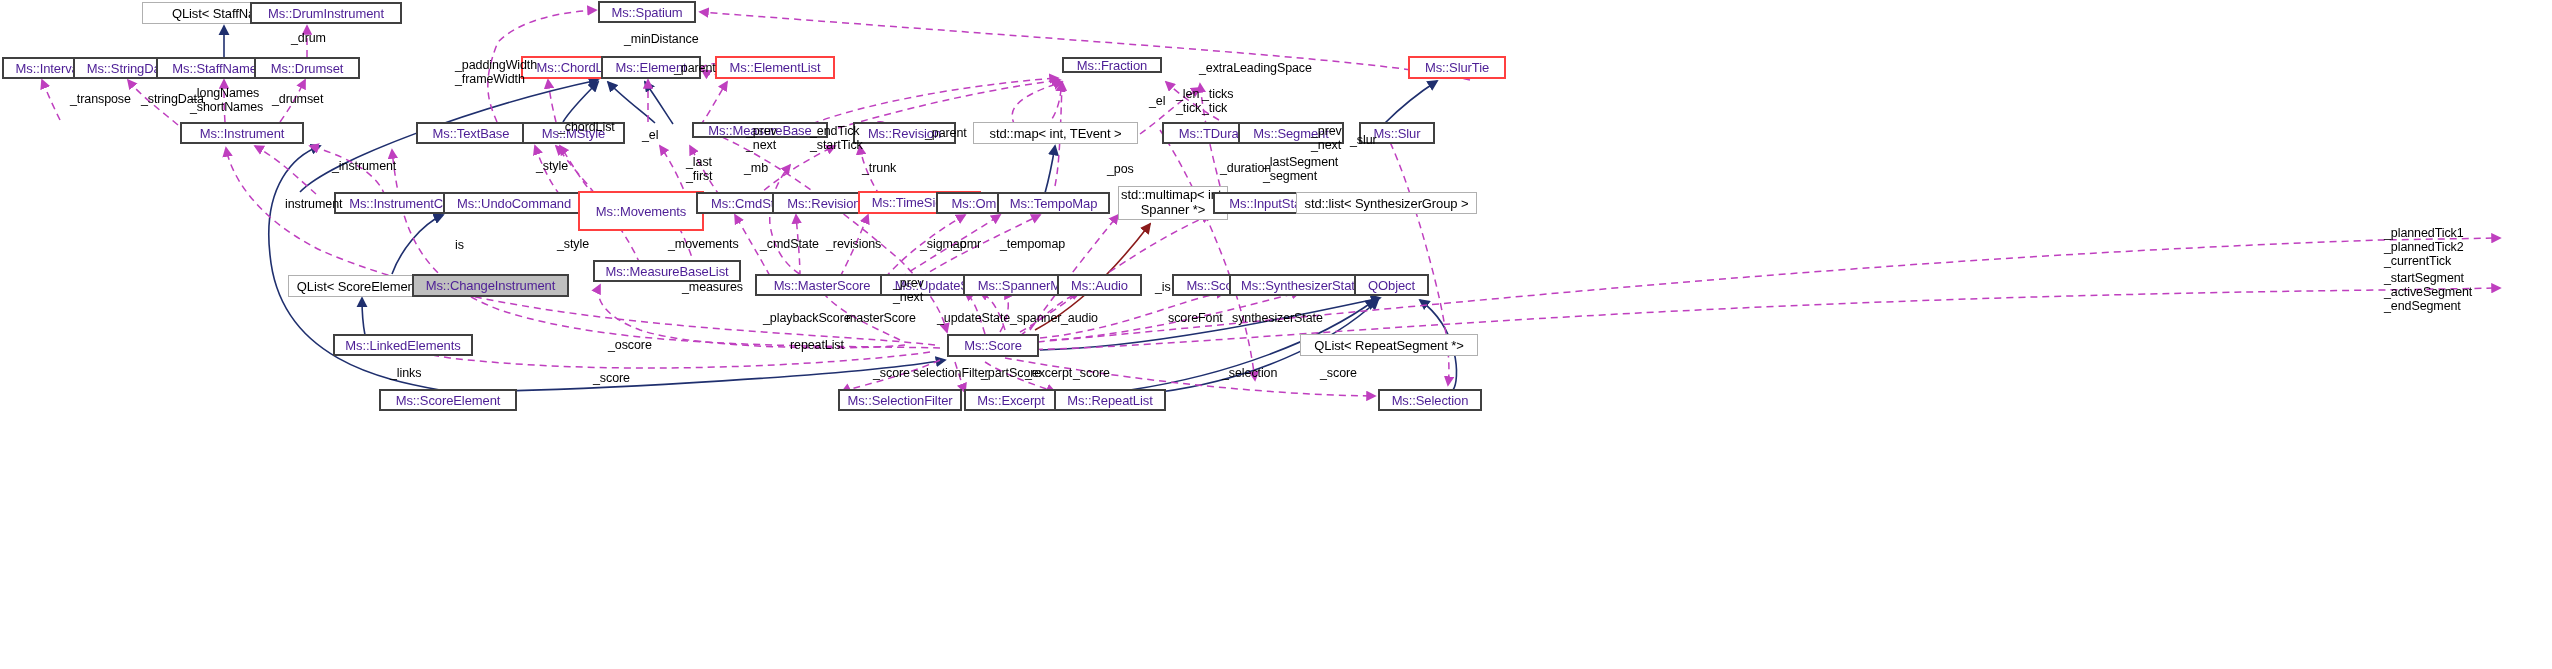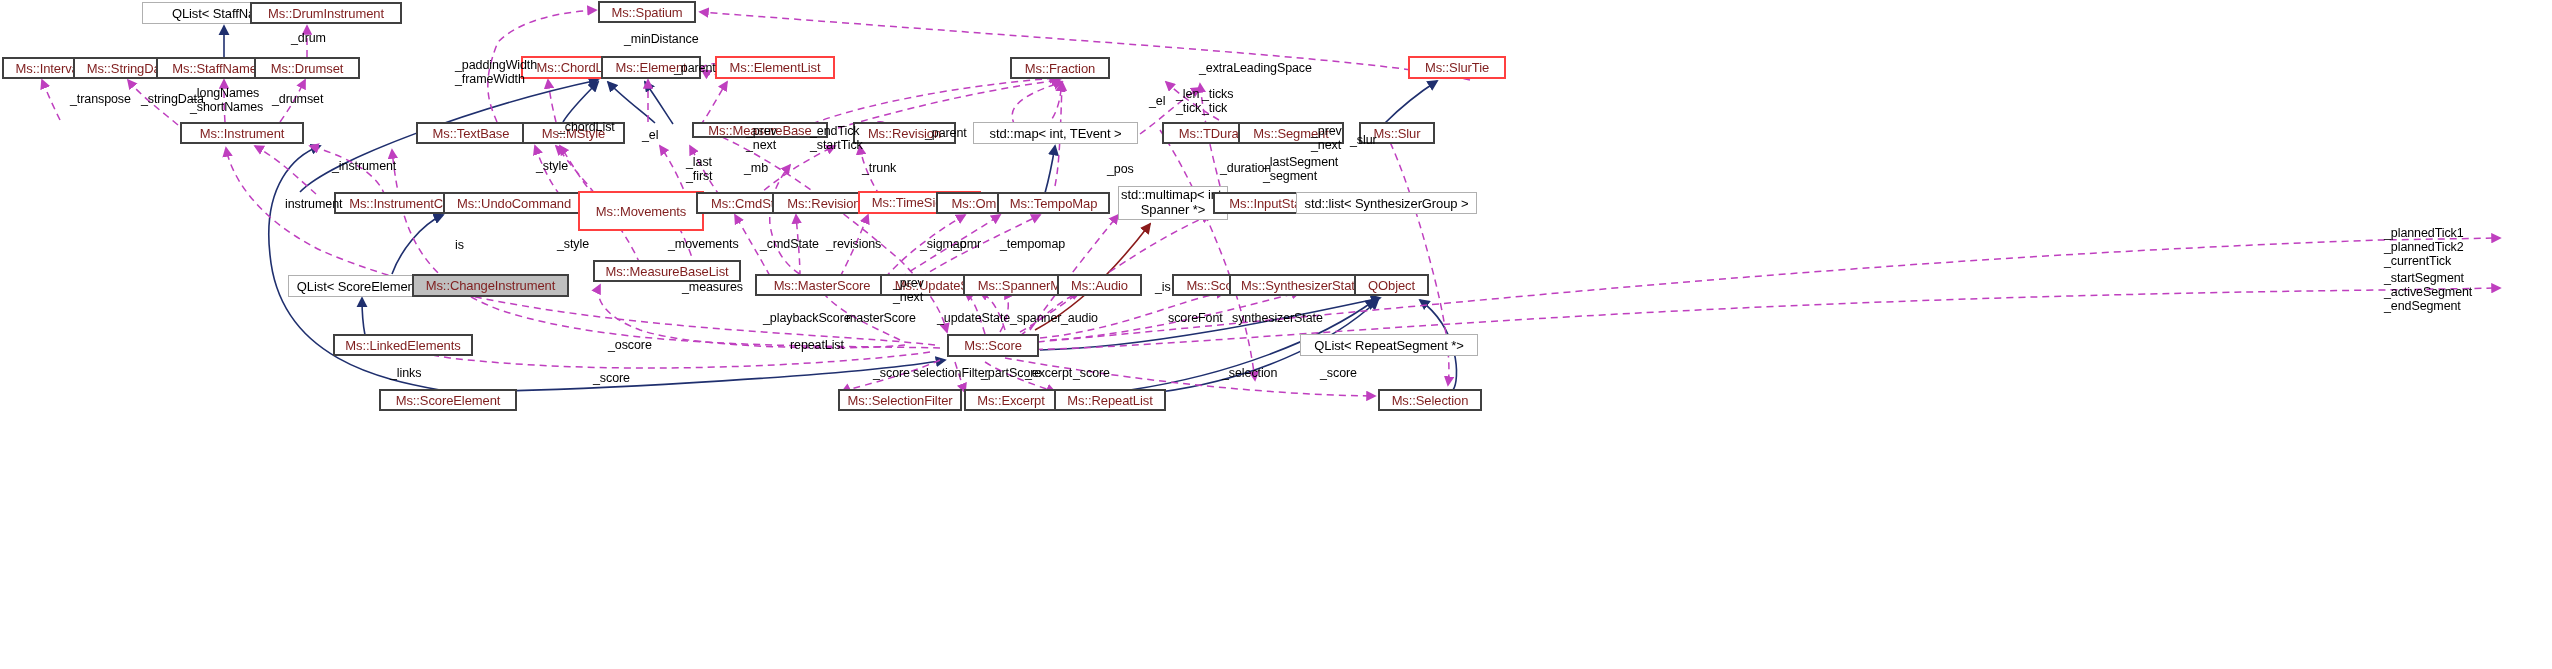--- a/index.html
+++ b/index.html
@@ -23,21 +23,21 @@
     height: 669px;
     pointer-events: none;
   }
   .node {
     position: absolute;
     box-sizing: border-box;
     display: flex;
     align-items: center;
     justify-content: center;
     background: #ffffff;
-    color: #7f1d1d;
+    color: #4c1d95;
     font-size: 13px;
     line-height: 1;
     white-space: nowrap;
     letter-spacing: -0.1px;
     border: 1px solid #404040;
     z-index: 5;
   }
   .node.thick      { border: 2px solid #404040; background:#ffffff; }
   .node.red        { border: 2px solid #ff4040; background:#ffffff; }
   .node.gray       { border: 1px solid #b0b0b0; background:#ffffff; color:#000; }
@@ -181,21 +181,21 @@
       </div>
       <div class="node red" style="left: 521px; top: 56px; width: 110px; height: 23px;">
         <span style="text-align: center; white-space: pre; line-height: 1;">Ms::ChordList</span>
       </div>
       <div class="node thick" style="left: 601px; top: 56px; width: 100px; height: 23px;">
         <span style="text-align: center; white-space: pre; line-height: 1;">Ms::Element</span>
       </div>
       <div class="node red" style="left: 715px; top: 56px; width: 120px; height: 23px;">
         <span style="text-align: center; white-space: pre; line-height: 1;">Ms::ElementList</span>
       </div>
-      <div class="node thick" style="left: 1010px; top: 57px; width: 100px; height: 22px; align-items: center;">
+      <div class="node thick" style="left: 1062px; top: 57px; width: 100px; height: 16px; align-items: center;">
         <span style="text-align: center; white-space: pre; line-height: 1;">Ms::Fraction</span>
       </div>
       <div class="node red" style="left: 1408px; top: 56px; width: 98px; height: 23px;">
         <span style="text-align: center; white-space: pre; line-height: 1;">Ms::SlurTie</span>
       </div>
       <div class="node thick" style="left: 180px; top: 122px; width: 124px; height: 22px;">
         <span style="text-align: center; white-space: pre; line-height: 1;">Ms::Instrument</span>
       </div>
       <div class="node thick" style="left: 416px; top: 122px; width: 110px; height: 22px;">
         <span style="text-align: center; white-space: pre; line-height: 1;">Ms::TextBase</span>

